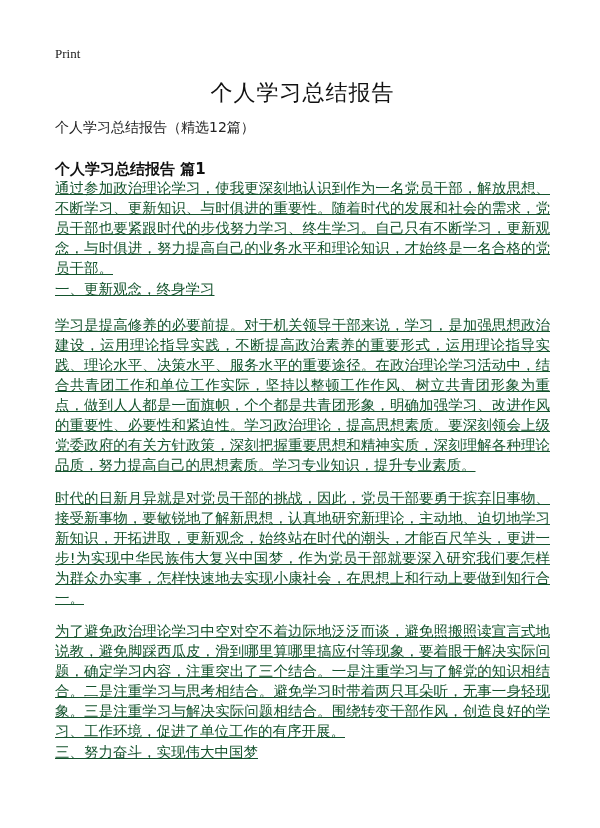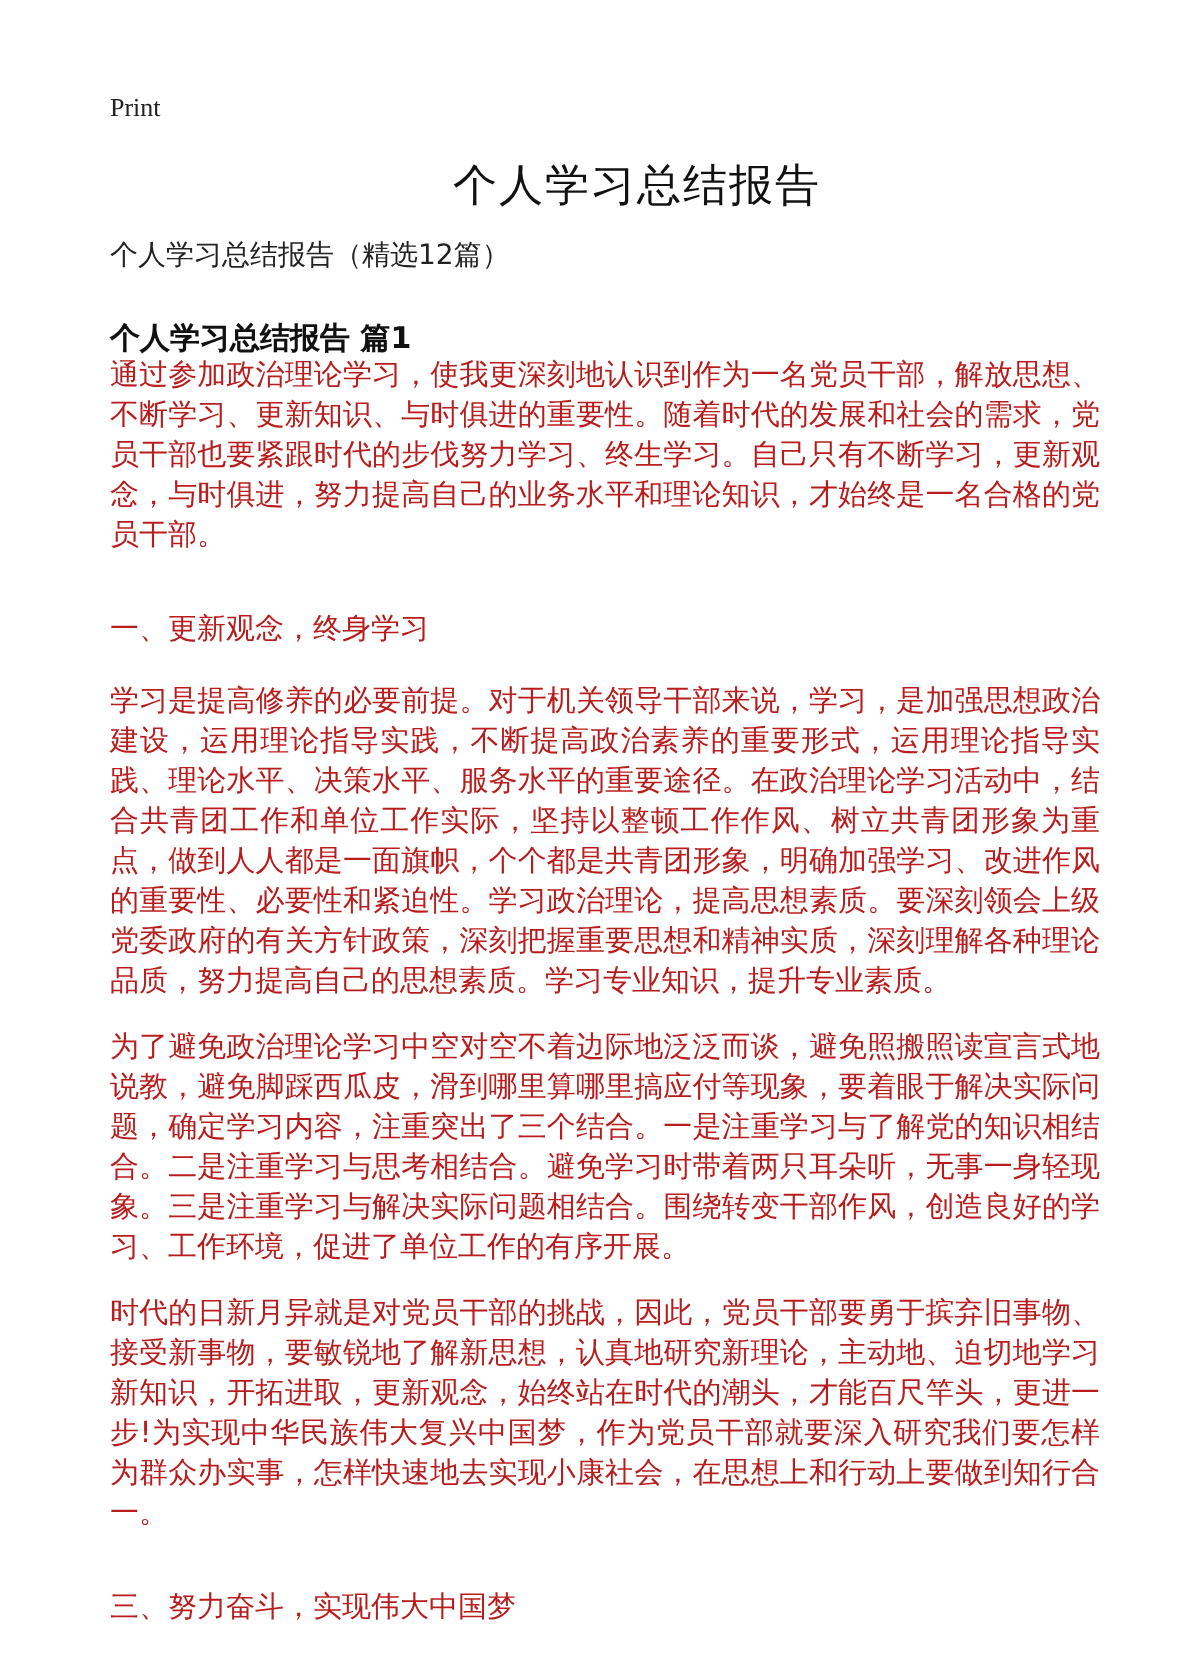--- a/index.html
+++ b/index.html
@@ -1,37 +1,37 @@
 <!DOCTYPE html>
 <html><head>
 <meta charset="utf-8">
 <style>
   html, body { margin:0; padding:0; background:#ffffff; }
   body { width:600px; height:828px; overflow:hidden; position:relative;
          font-family:"DejaVu Sans", sans-serif; color:#1a1a1a; }
   .page { position:absolute; left:55px; top:0; width:495px; }
   .print { position:absolute; top:46px; left:0; font-family:"Liberation Serif", serif; font-size:13px; color:#222; }
-  .title { position:absolute; top:78px; left:16px; width:100%; text-align:center; font-size:22px; color:#111; letter-spacing:1px; }
+  .title { position:absolute; top:78px; left:0; width:100%; text-align:center; font-size:22px; color:#111; letter-spacing:1px; }
   .subtitle { position:absolute; top:119px; left:0; font-size:14px; color:#222; }
   .pheading { position:absolute; top:160px; left:0; font-size:15px; font-weight:bold; color:#111; }
   .body { position:absolute; top:178px; left:0; width:495px; }
-  p { margin:0; font-size:14.5px; line-height:20px; text-align:justify; color:#b91c1c; word-break:break-all; }
-  p.sec { margin-top:27px; margin-bottom:16px; }
+  p { margin:0; font-size:14.5px; line-height:20px; text-align:justify; color:#14532d; word-break:break-all;text-decoration:underline; }
+  p.sec { margin-top:1px; margin-bottom:16px; }
   p.para + p.para { margin-top:13px; }
 </style>
 </head>
 <body>
 
 <div class="page">
   <div class="print">Print</div>
   <div class="title">个人学习总结报告</div>
   <div class="subtitle">个人学习总结报告（精选12篇）</div>
   <div class="pheading">个人学习总结报告 篇1</div>
   <div class="body">
     <p class="para">通过参加政治理论学习，使我更深刻地认识到作为一名党员干部，解放思想、不断学习、更新知识、与时俱进的重要性。随着时代的发展和社会的需求，党员干部也要紧跟时代的步伐努力学习、终生学习。自己只有不断学习，更新观念，与时俱进，努力提高自己的业务水平和理论知识，才始终是一名合格的党员干部。</p>
     <p class="sec">一、更新观念，终身学习</p>
     <p class="para">学习是提高修养的必要前提。对于机关领导干部来说，学习，是加强思想政治建设，运用理论指导实践，不断提高政治素养的重要形式，运用理论指导实践、理论水平、决策水平、服务水平的重要途径。在政治理论学习活动中，结合共青团工作和单位工作实际，坚持以整顿工作作风、树立共青团形象为重点，做到人人都是一面旗帜，个个都是共青团形象，明确加强学习、改进作风的重要性、必要性和紧迫性。学习政治理论，提高思想素质。要深刻领会上级党委政府的有关方针政策，深刻把握重要思想和精神实质，深刻理解各种理论品质，努力提高自己的思想素质。学习专业知识，提升专业素质。</p>
+    <p class="para">时代的日新月异就是对党员干部的挑战，因此，党员干部要勇于摈弃旧事物、接受新事物，要敏锐地了解新思想，认真地研究新理论，主动地、迫切地学习新知识，开拓进取，更新观念，始终站在时代的潮头，才能百尺竿头，更进一步!为实现中华民族伟大复兴中国梦，作为党员干部就要深入研究我们要怎样为群众办实事，怎样快速地去实现小康社会，在思想上和行动上要做到知行合一。</p>
     <p class="para">为了避免政治理论学习中空对空不着边际地泛泛而谈，避免照搬照读宣言式地说教，避免脚踩西瓜皮，滑到哪里算哪里搞应付等现象，要着眼于解决实际问题，确定学习内容，注重突出了三个结合。一是注重学习与了解党的知识相结合。二是注重学习与思考相结合。避免学习时带着两只耳朵听，无事一身轻现象。三是注重学习与解决实际问题相结合。围绕转变干部作风，创造良好的学习、工作环境，促进了单位工作的有序开展。</p>
-    <p class="para">时代的日新月异就是对党员干部的挑战，因此，党员干部要勇于摈弃旧事物、接受新事物，要敏锐地了解新思想，认真地研究新理论，主动地、迫切地学习新知识，开拓进取，更新观念，始终站在时代的潮头，才能百尺竿头，更进一步!为实现中华民族伟大复兴中国梦，作为党员干部就要深入研究我们要怎样为群众办实事，怎样快速地去实现小康社会，在思想上和行动上要做到知行合一。</p>
     <p class="sec">三、努力奋斗，实现伟大中国梦</p>
 
   </div>
 </div>
 
 </body></html>

